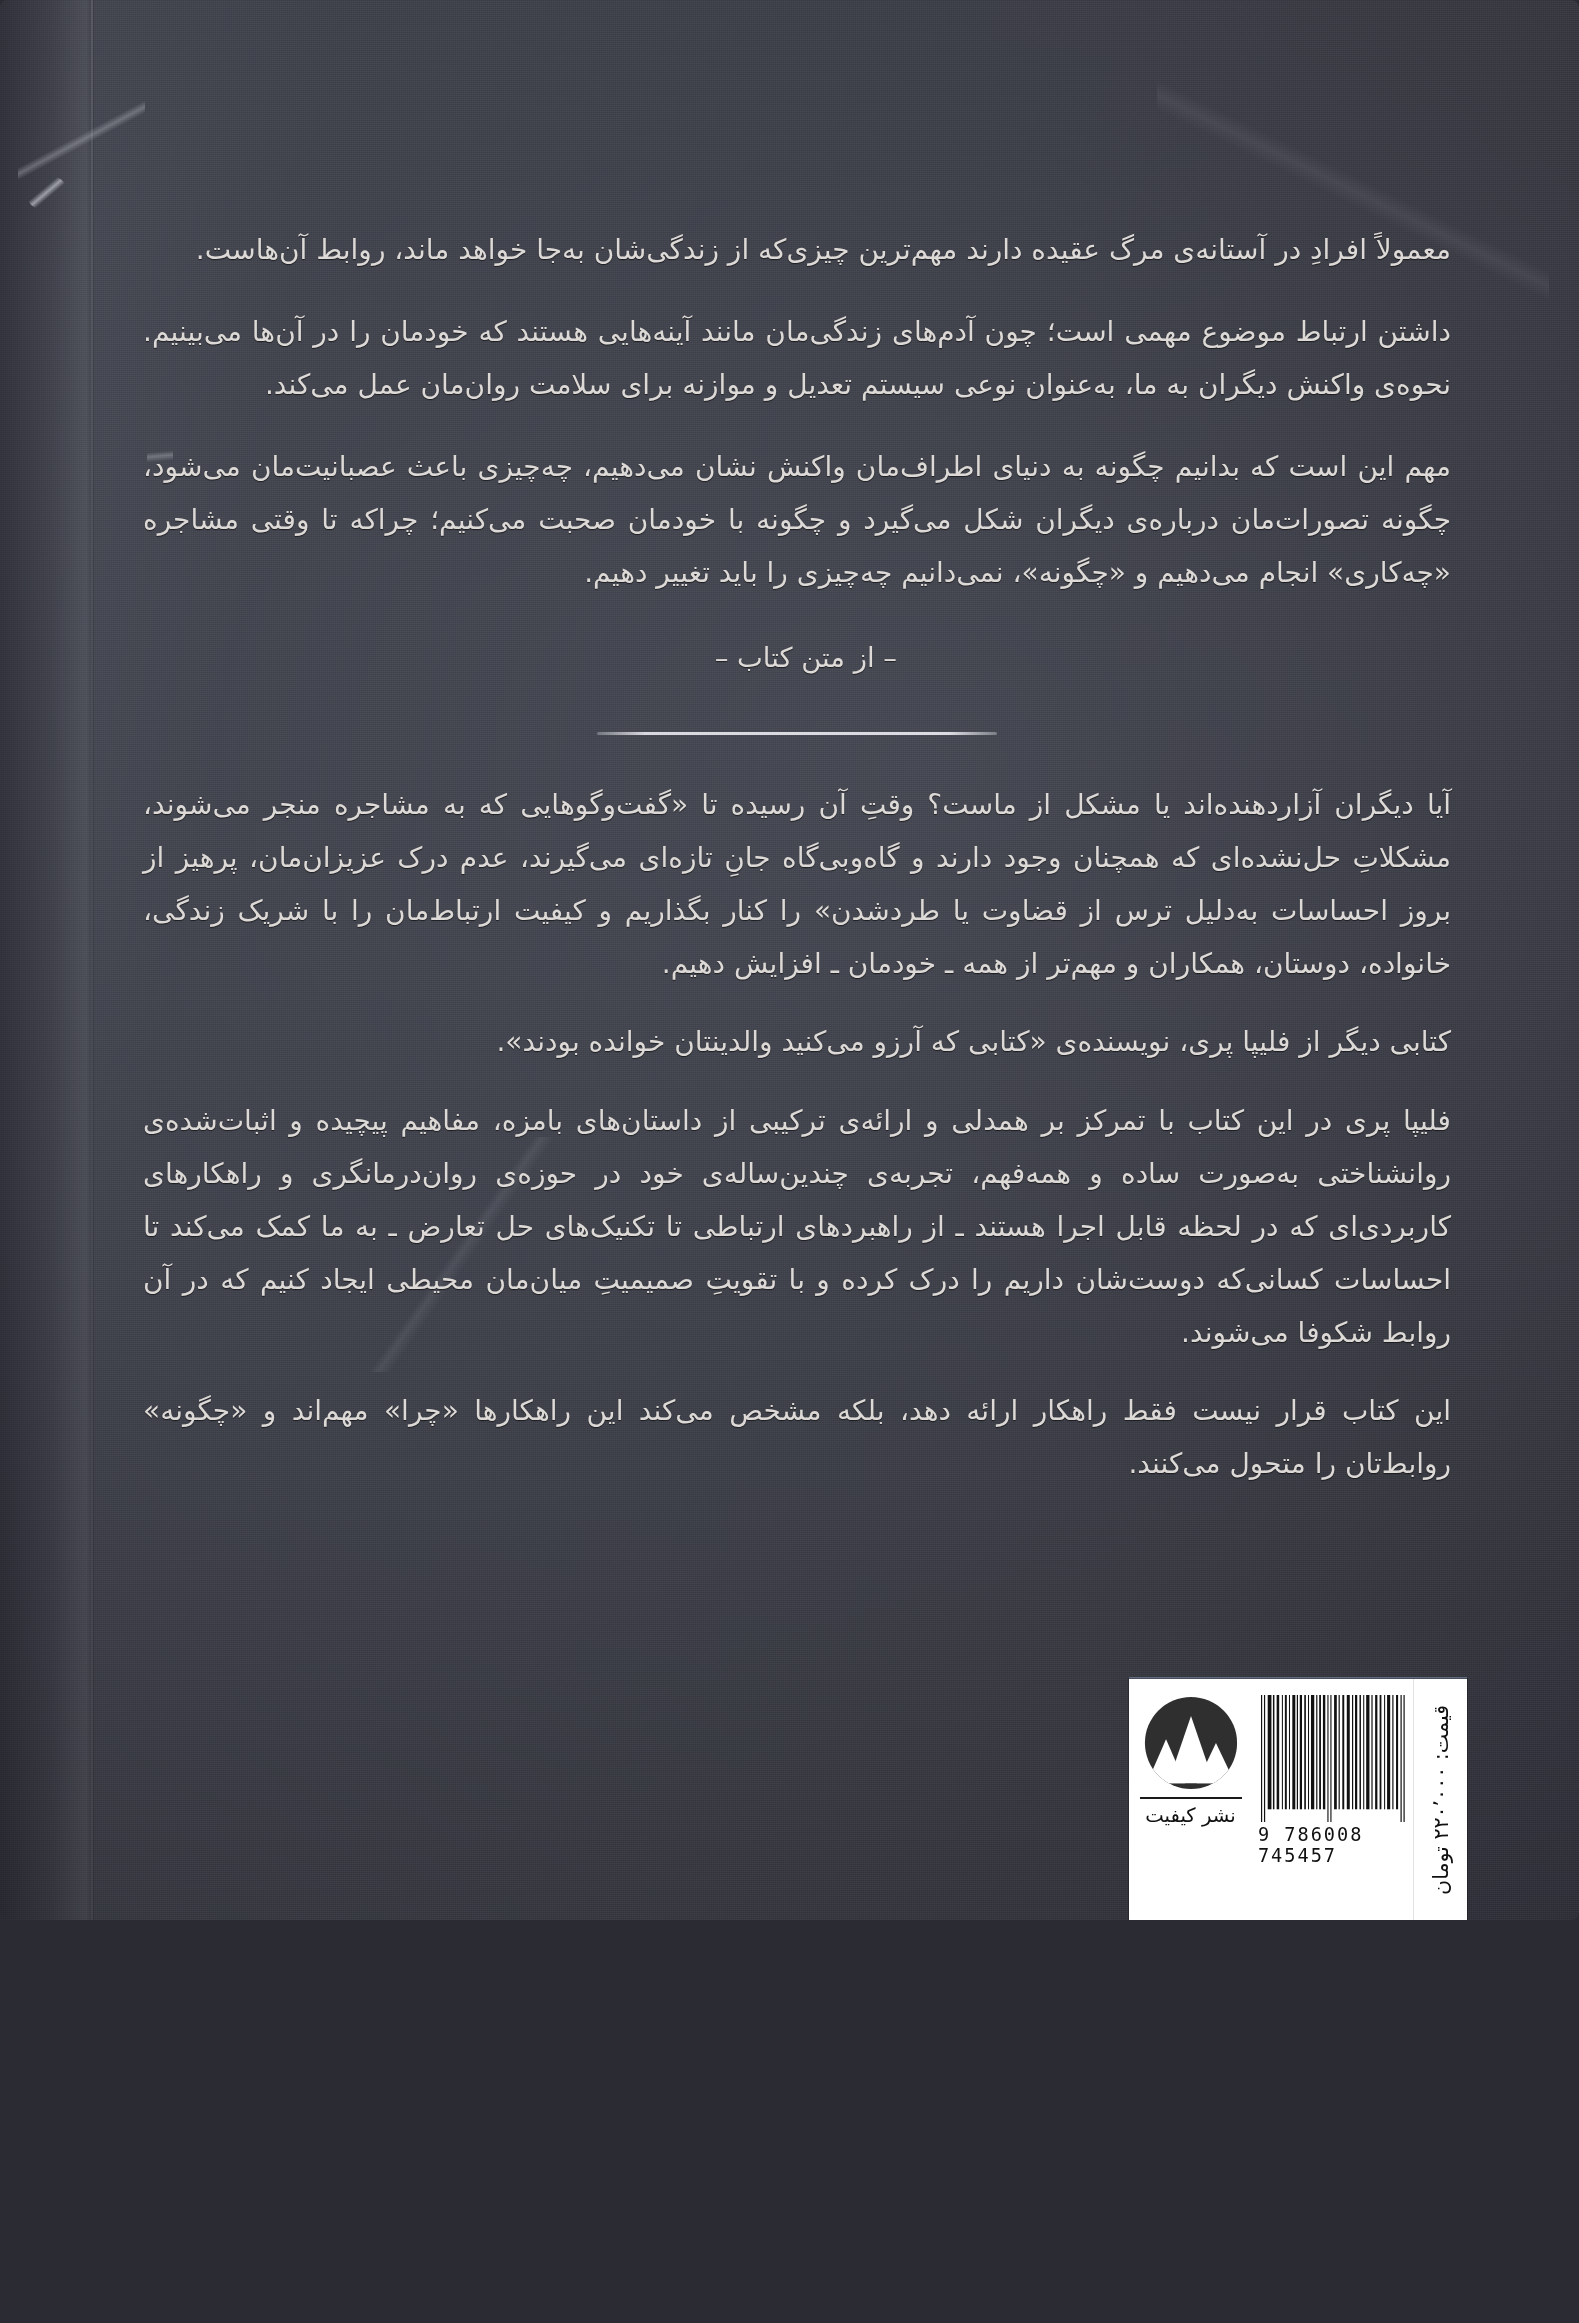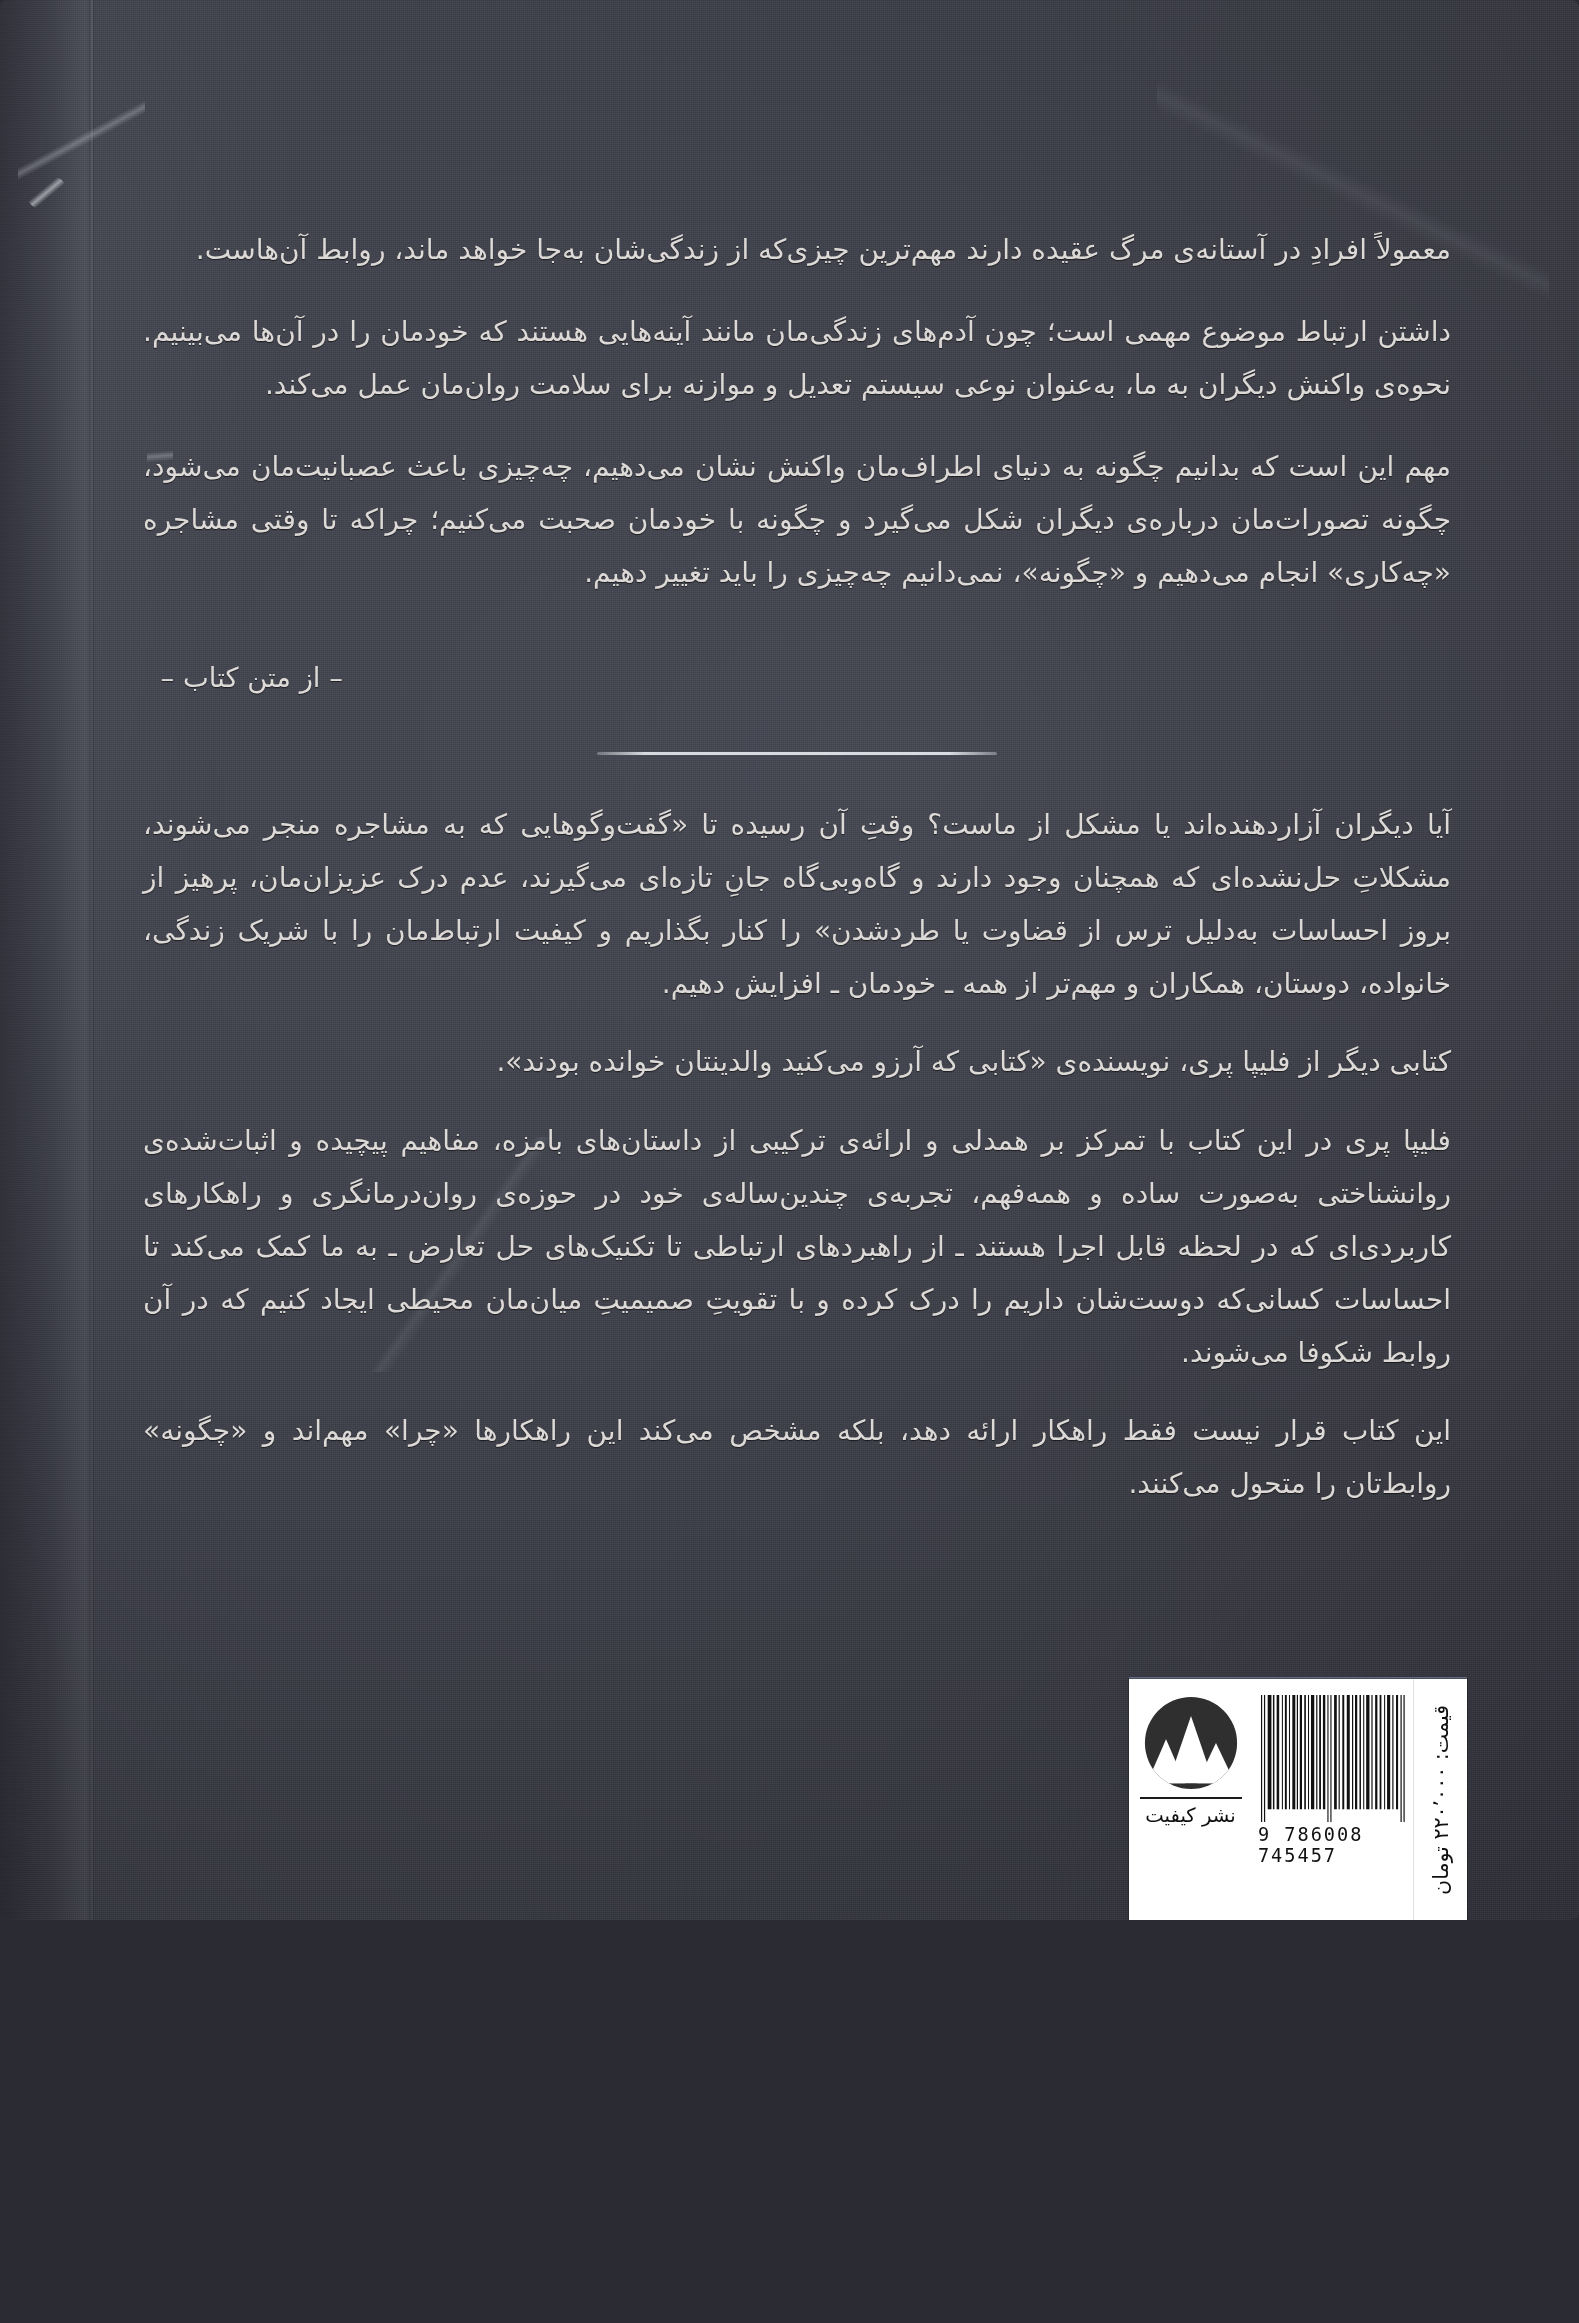--- a/index.html
+++ b/index.html
@@ -74,22 +74,22 @@
     margin: 0 0 29px 0;
     letter-spacing: 0.1px;
     text-shadow: 0 1px 1px rgba(0,0,0,0.55);
   }
   .para:last-child { margin-bottom: 0; }
 
   .attribution {
     font-size: 27.4px;
     line-height: 47px;
     color: #dedad7;
-    text-align: left;
-    margin: 55px 0 0 0;
+    text-align: center;
+    margin: 35px 0 0 0;
     padding-left: 17.6px;
     text-shadow: 0 1px 1px rgba(0,0,0,0.55);
   }
 
   .divider-wrap {
     margin: 51px 0 43px 0;
     display: flex;
     justify-content: center;
   }
   .divider {

